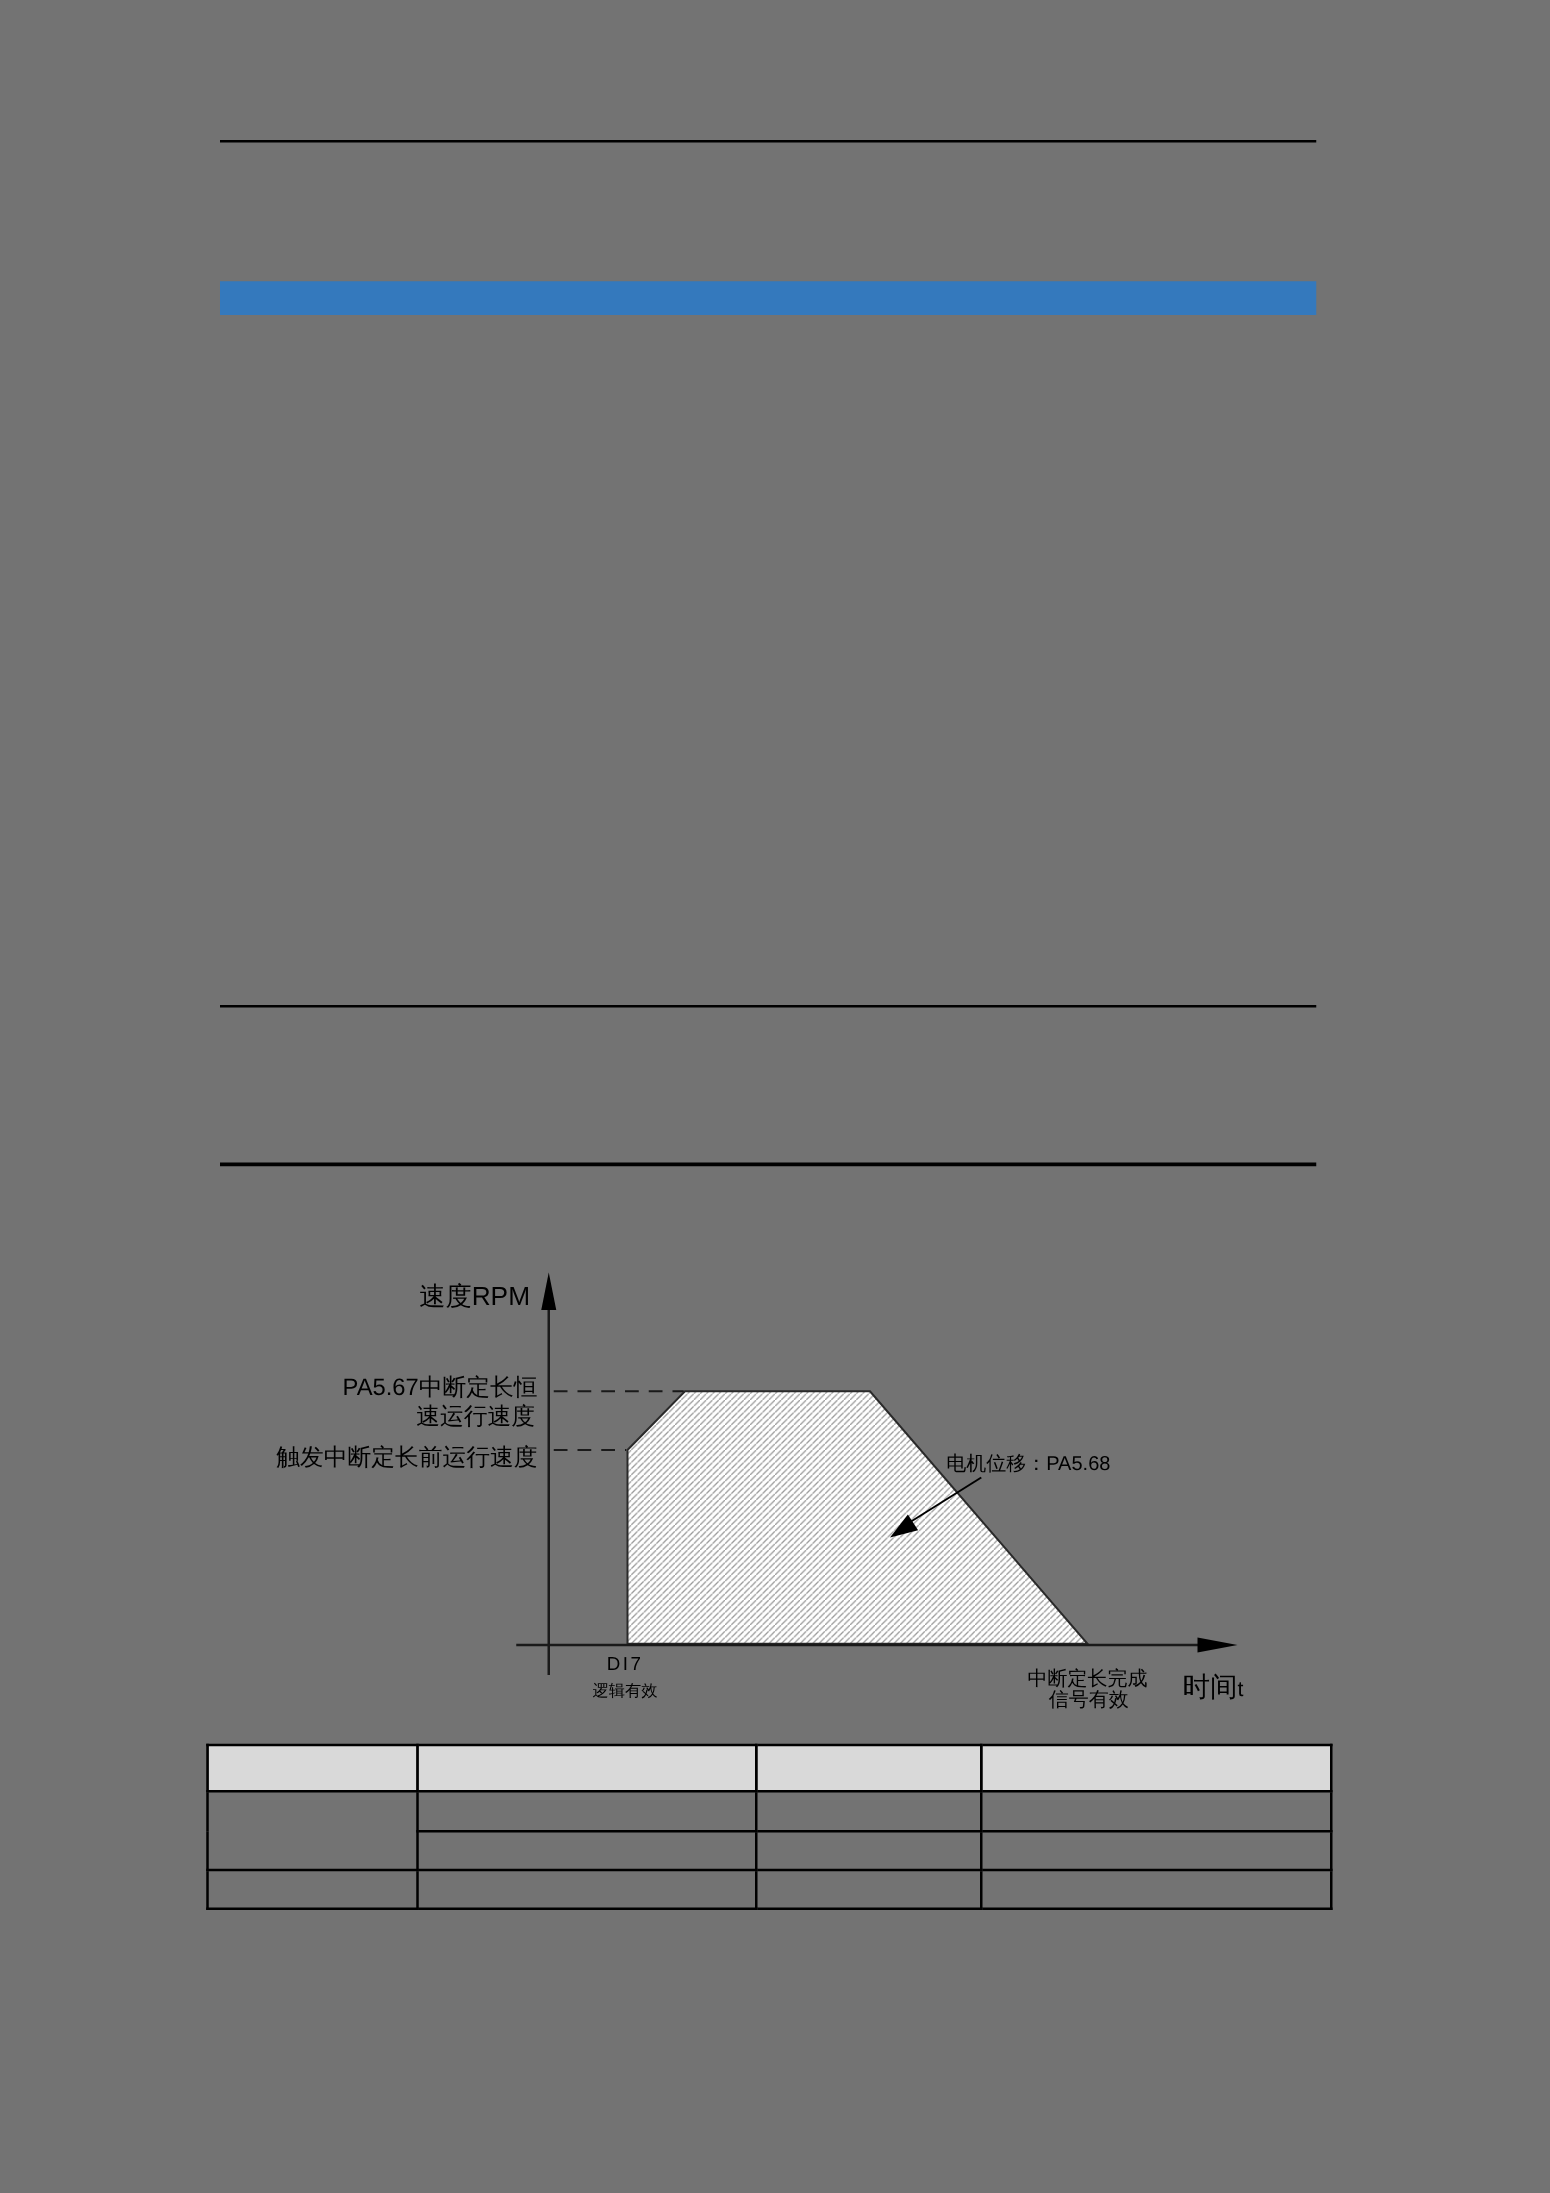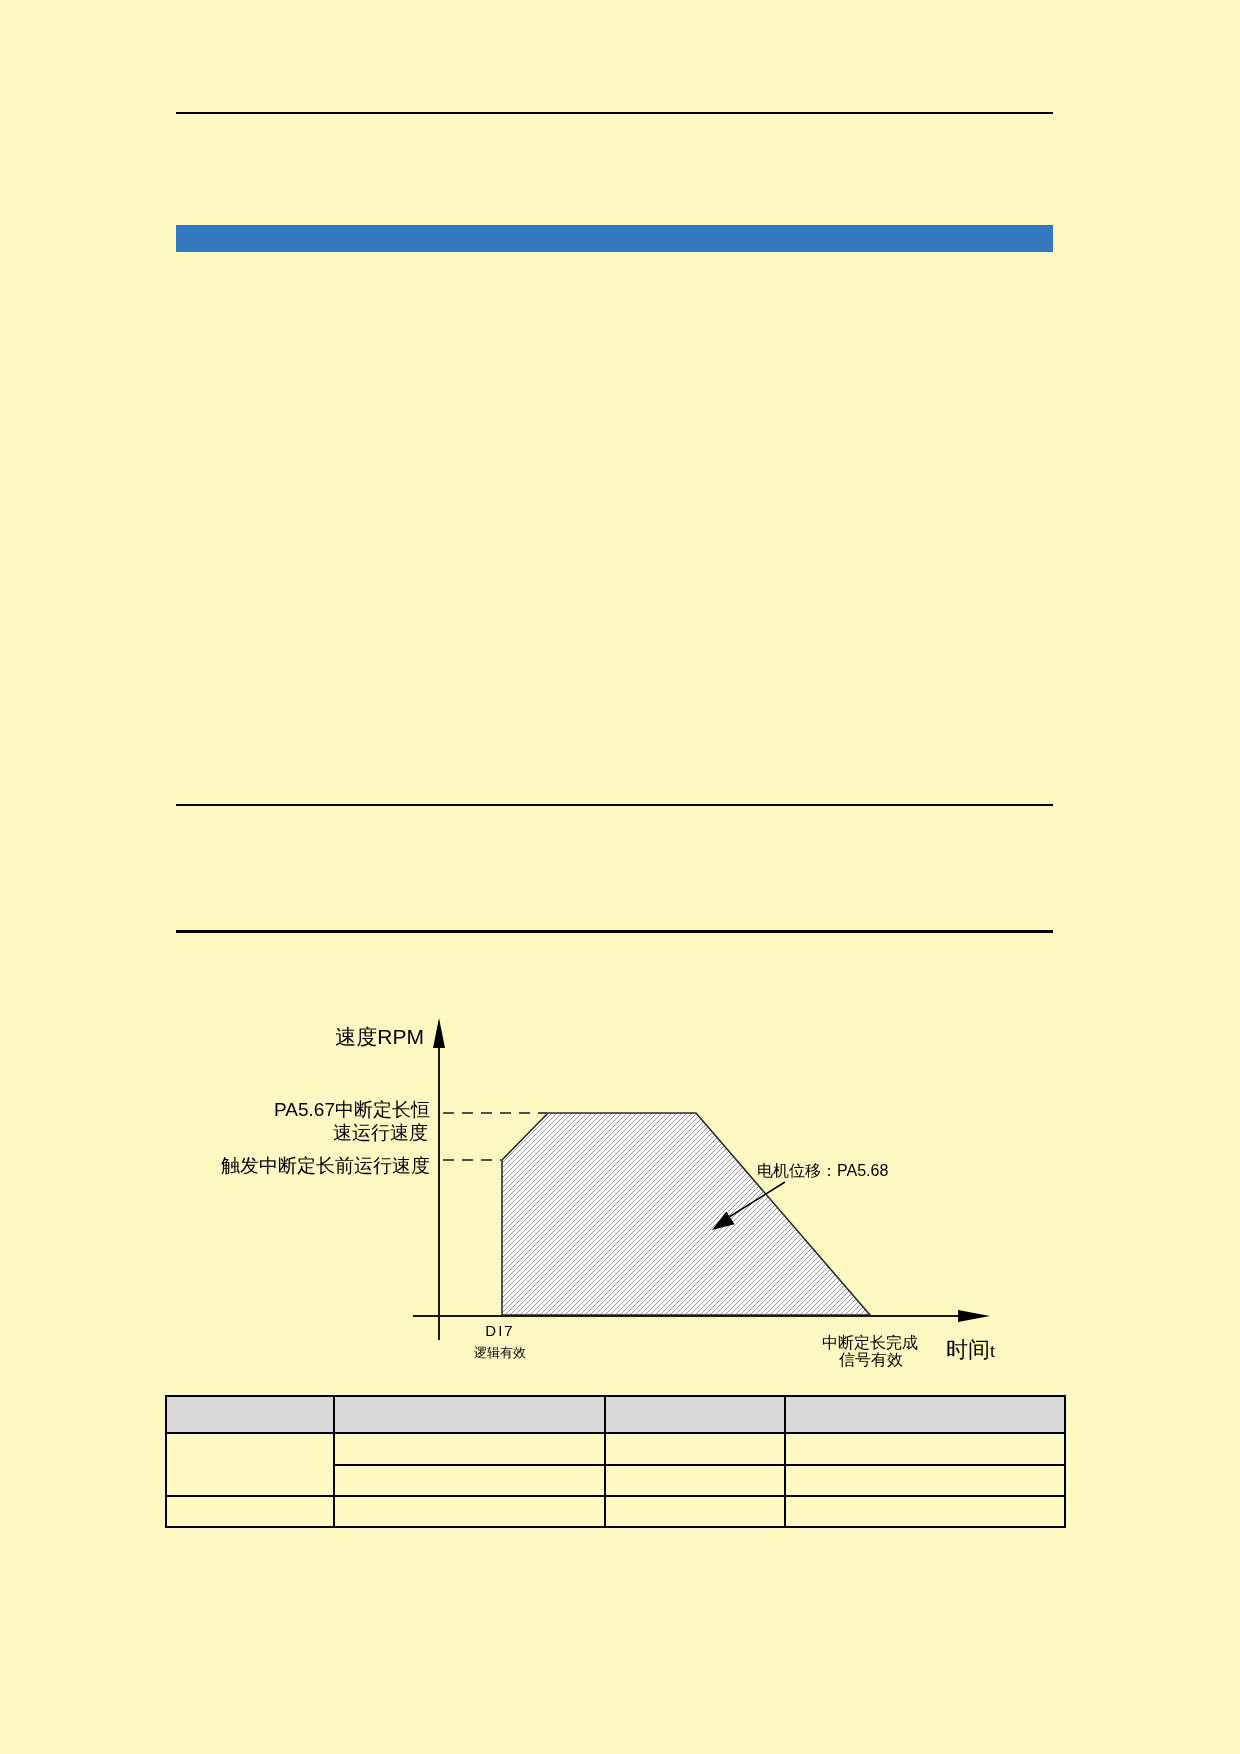--- a/index.html
+++ b/index.html
@@ -1,19 +1,19 @@
 <!DOCTYPE html>
 <html><head>
 <meta charset="utf-8">
 <style>
   html,body{margin:0;padding:0;background:#e8e8e8;}
   .page{
     position:relative;
     width:1240px;height:1754px;
-    background:#fef9c3;
+    background:#737373;
     font-family:"Liberation Sans", sans-serif;
     overflow:hidden;
   }
   .hr-rule{position:absolute;background:#000;}
   .section-bar{
     position:absolute;
     left:176px;top:225px;width:877px;height:27px;
     display:flex;align-items:center;
     color:#ffffff;font-size:16px;padding-left:6px;box-sizing:border-box;
   }

